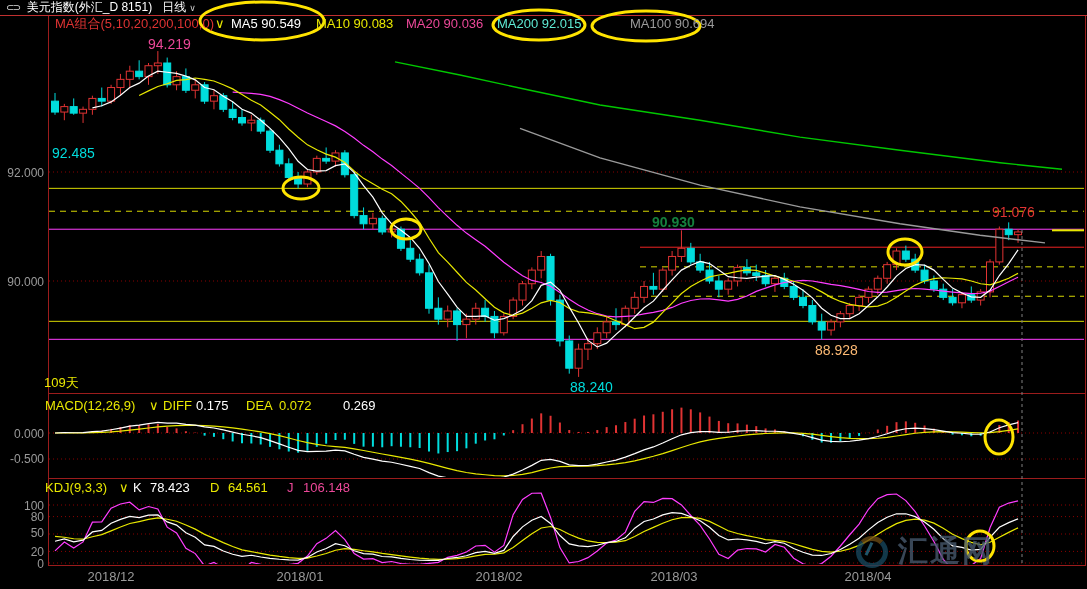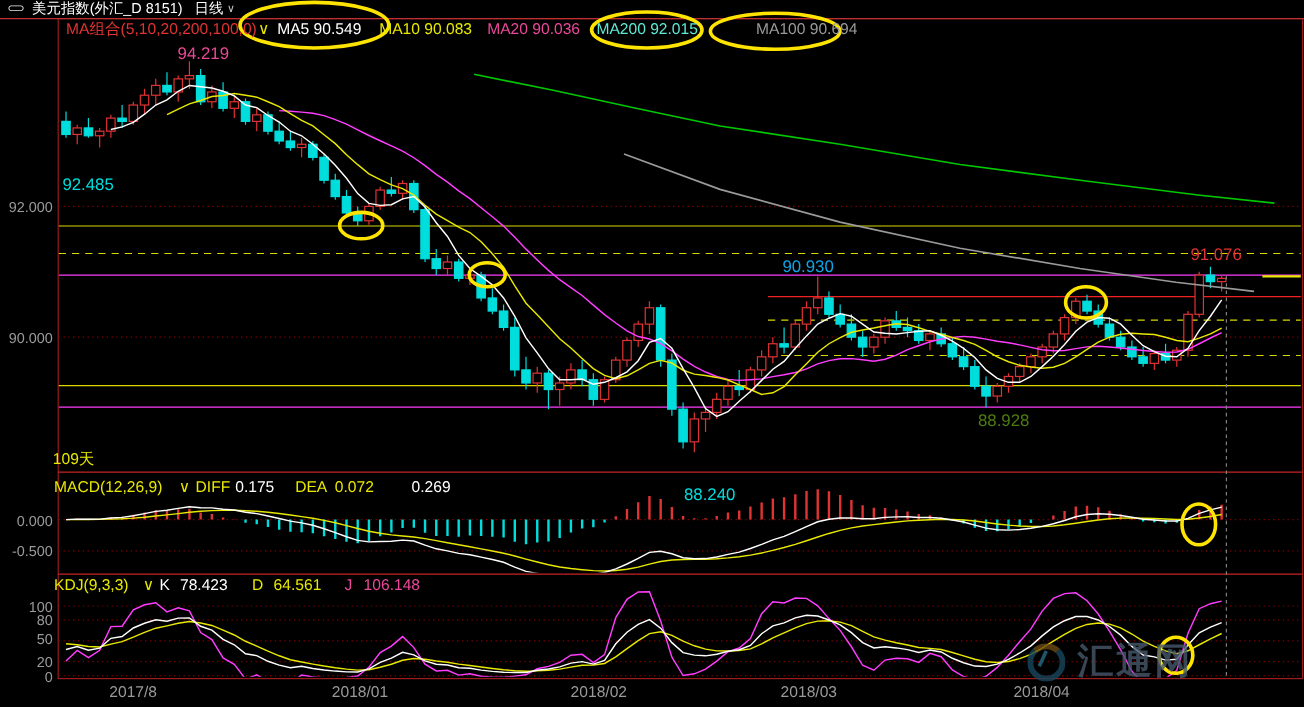--- a/index.html
+++ b/index.html
@@ -444,29 +444,29 @@
   <span class="lbl ind-item yellow" style="left:210px;top:481px">D</span>
   <span class="lbl ind-item yellow" style="left:228px;top:481px">64.561</span>
   <span class="lbl ind-item magenta" style="left:287px;top:481px">J</span>
   <span class="lbl ind-item magenta" style="left:303px;top:481px">106.148</span>
   <span class="tick" style="top:499px">100</span>
   <span class="tick" style="top:510px">80</span>
   <span class="tick" style="top:526px">50</span>
   <span class="tick" style="top:545px">20</span>
   <span class="tick" style="top:557px">0</span>
 
-  <span class="date" style="left:76px">2017/8</span>
+  <span class="date" style="left:76px">2018/12</span>
   <span class="date" style="left:265px">2018/01</span>
   <span class="date" style="left:464px">2018/02</span>
   <span class="date" style="left:639px">2018/03</span>
   <span class="date" style="left:833px">2018/04</span>
 
   <div class="watermark">
     <span class="wm-logo"></span>
     <span class="wm-cn">汇通网</span>
   </div>
 <div class="anno" style="left: 148px; top: 36px; color: #ec4899;">94.219</div>
     <div class="anno" style="left: 52px; top: 145px; color: rgb(0, 221, 221);">92.485</div>
-    <div class="anno" style="left: 652px; top: 214px; color: #0ea5e9;">90.930</div>
+    <div class="anno" style="left: 652px; top: 214px; color: #15803d; font-weight: bold;">90.930</div>
     <div class="anno" style="left: 992px; top: 204px; color: rgb(224, 51, 51);">91.076</div>
-    <div class="anno" style="left: 815px; top: 342px; color: #4d7c0f;">88.928</div>
-    <div class="anno" style="left: 570px; top: 379px; color: rgb(0, 221, 221); margin-top: 25px;">88.240</div>
+    <div class="anno" style="left: 815px; top: 342px; color: #fdba74;">88.928</div>
+    <div class="anno" style="left: 570px; top: 379px; color: rgb(0, 221, 221);">88.240</div>
   </div>
 
 </body></html>

